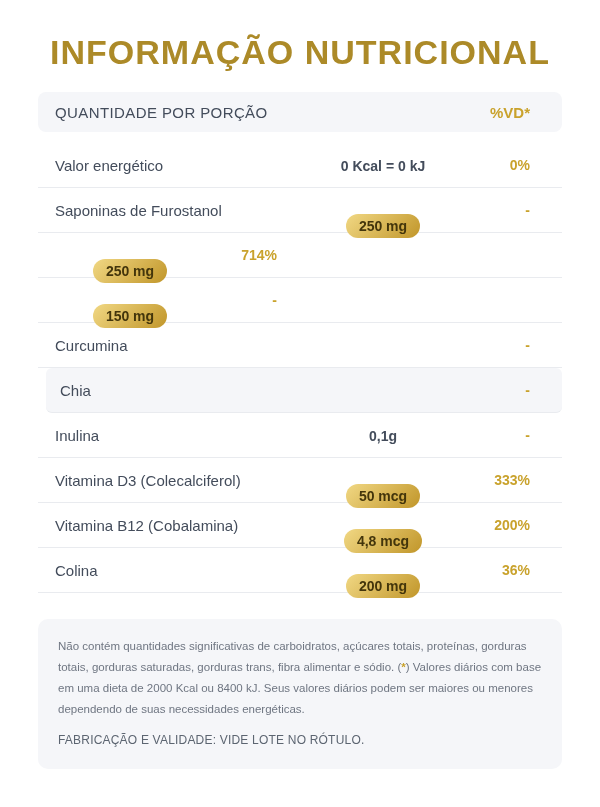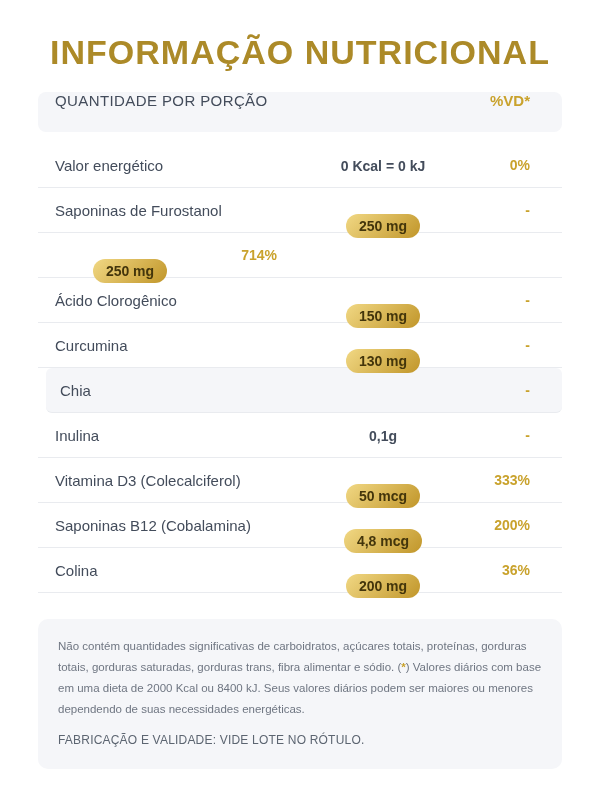--- a/index.html
+++ b/index.html
@@ -21,20 +21,21 @@
     letter-spacing: 1px;
     color: var(--title-gold, #AC8A28);
   }
 
   .table-header {
     margin-top: 18px;
     height: 40px;
     background: var(--panel, #F5F6F9);
     border-radius: 8px;
     display: flex;
+    align-items: center;
     justify-content: space-between;
     padding: 0 32px 0 17px;
     font-size: 15px;
     gap: 16px;
   }
   .th-left { color: var(--text-dark, #434C5B); letter-spacing: 0.4px; }
   .th-right { color: var(--gold, #C9A22C); font-weight: 700; }
 
   .rows { margin-top: 11px; }
   .row {
@@ -126,32 +127,28 @@
   </div>
 
   <div class="row">
     <span class="value-cell">
       <span class="amount pill">250 mg</span>
     </span>
     <span class="vd">714%</span>
   </div>
 
   <div class="row">
-    <span class="label">Ácido Clorogênico</span>
     <span class="value-cell">
       <span class="amount pill">150 mg</span>
     </span>
     <span class="vd">-</span>
   </div>
 
   <div class="row">
     <span class="label">Curcumina</span>
-    <span class="value-cell">
-      <span class="amount pill">130 mg</span>
-    </span>
     <span class="vd">-</span>
   </div>
 
   <div class="row highlight">
     <span class="label">Chia</span>
     <span class="vd">-</span>
   </div>
 
   <div class="row">
     <span class="label">Inulina</span>
@@ -163,21 +160,21 @@
 
   <div class="row">
     <span class="label">Vitamina D3 (Colecalciferol)</span>
     <span class="value-cell">
       <span class="amount pill">50 mcg</span>
     </span>
     <span class="vd">333%</span>
   </div>
 
   <div class="row">
-    <span class="label">Saponinas B12 (Cobalamina)</span>
+    <span class="label">Vitamina B12 (Cobalamina)</span>
     <span class="value-cell">
       <span class="amount pill">4,8 mcg</span>
     </span>
     <span class="vd">200%</span>
   </div>
 
   <div class="row">
     <span class="label">Colina</span>
     <span class="value-cell">
       <span class="amount pill">200 mg</span>

